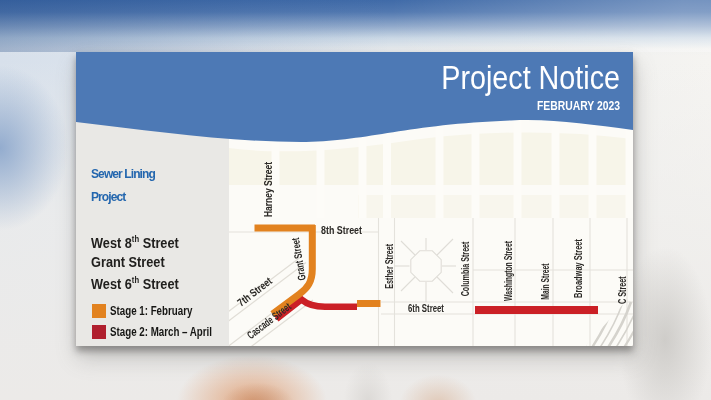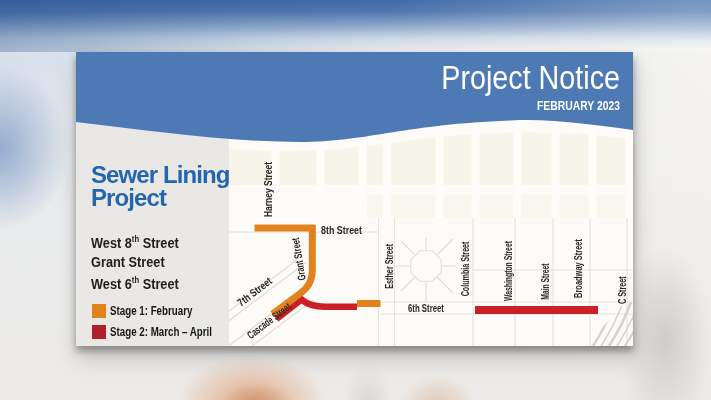--- a/index.html
+++ b/index.html
@@ -138,21 +138,21 @@
         <text x="0" y="0" text-anchor="middle" transform="translate(181,242.7) rotate(-37.5) scale(0.79,1)">7th Street</text>
 
         <text x="0" y="0" text-anchor="middle" transform="translate(195.3,271.8) rotate(-37.5) scale(0.65,1)">Cascade Street</text>
         </g>
       </g>
     </svg>
   </div>
 
   <div class="abs" id="panel" style="left:0;top:0;width:153px;height:294px;background:#e9e8e5;">
 
-    <div class="abs" style="left:15px;top:111px;width:150px;font-weight:bold;font-size:24px;line-height:23px;color:#2366ae;letter-spacing:-0.9px;">Sewer Lining<br>Project</div>
+    <div class="abs" style="left:15px;top:111px;width:150px;font-weight:bold;font-size:12px;line-height:23px;color:#2366ae;letter-spacing:-0.9px;">Sewer Lining<br>Project</div>
 
     <div class="abs" style="left:15px;top:182px;font-weight:bold;font-size:15px;color:#21201e;transform:scaleX(0.85);transform-origin:0 0;white-space:nowrap;">West 8<sup style="font-size:9px;">th</sup> Street</div>
     <div class="abs" style="left:15px;top:200.5px;font-weight:bold;font-size:15px;color:#21201e;transform:scaleX(0.85);transform-origin:0 0;white-space:nowrap;">Grant Street</div>
     <div class="abs" style="left:15px;top:223px;font-weight:bold;font-size:15px;color:#21201e;transform:scaleX(0.85);transform-origin:0 0;white-space:nowrap;">West 6<sup style="font-size:9px;">th</sup> Street</div>
 
     <div class="abs" style="left:16px;top:252px;width:14px;height:14px;background:#e2821f;"></div>
 
     <div class="abs" style="left:34px;top:251.5px;font-weight:bold;font-size:12.5px;color:#161614;transform:scaleX(0.78);transform-origin:0 0;white-space:nowrap;">Stage 1: February</div>
 
     <div class="abs" style="left:16px;top:273px;width:14px;height:14px;background:#b01f2e;"></div>

